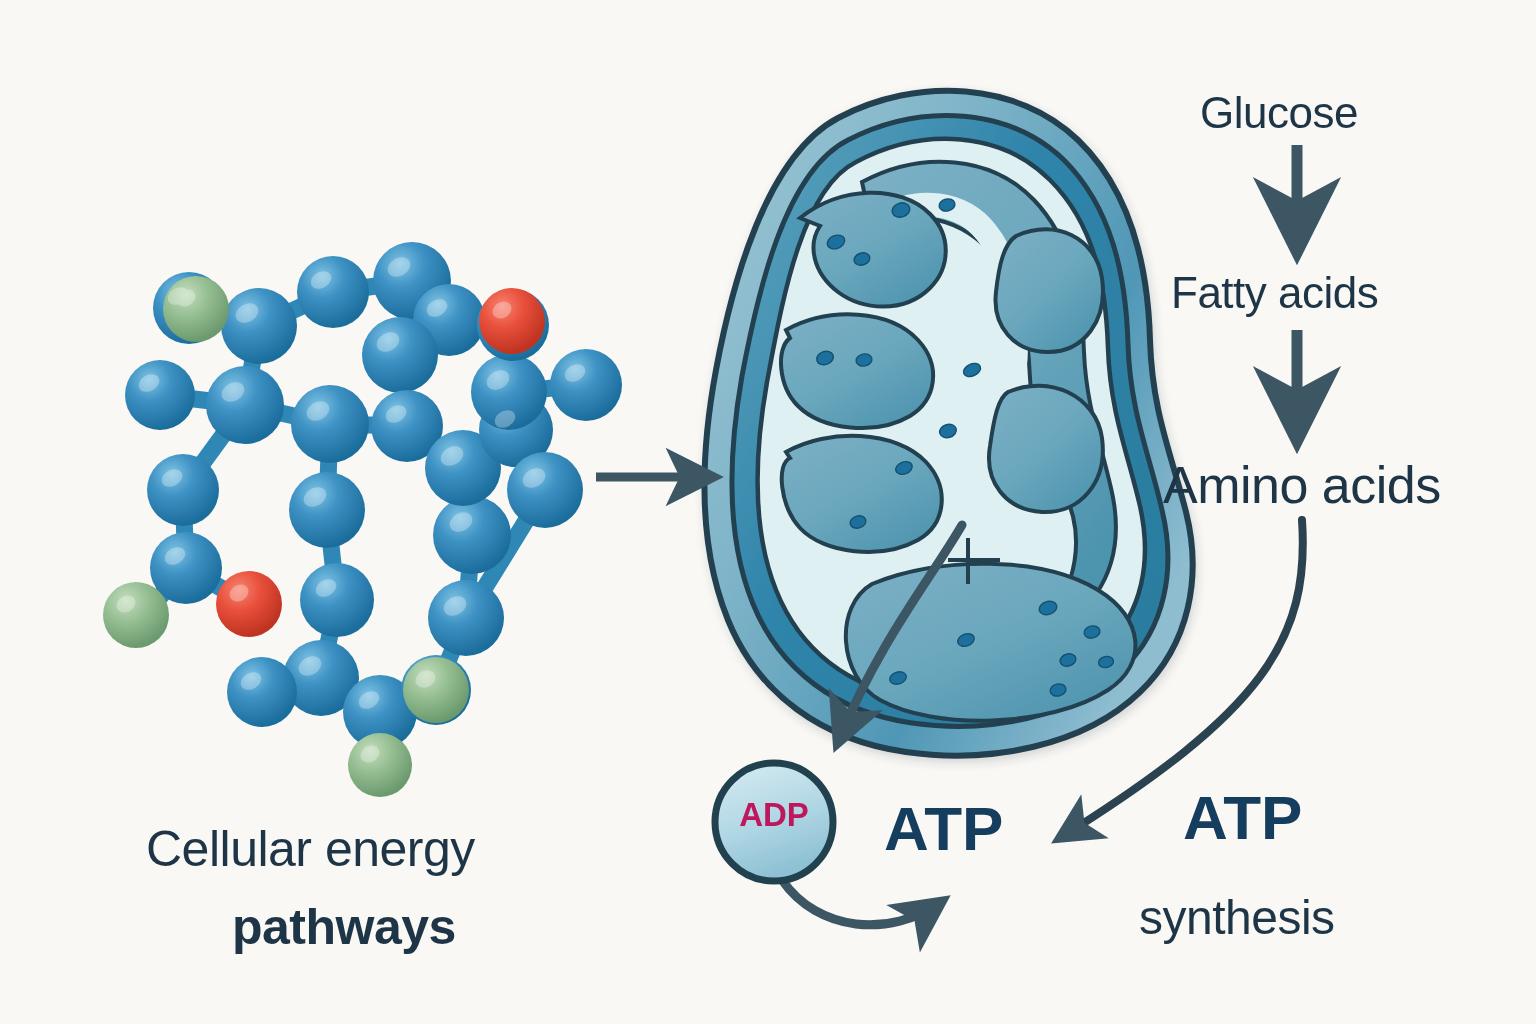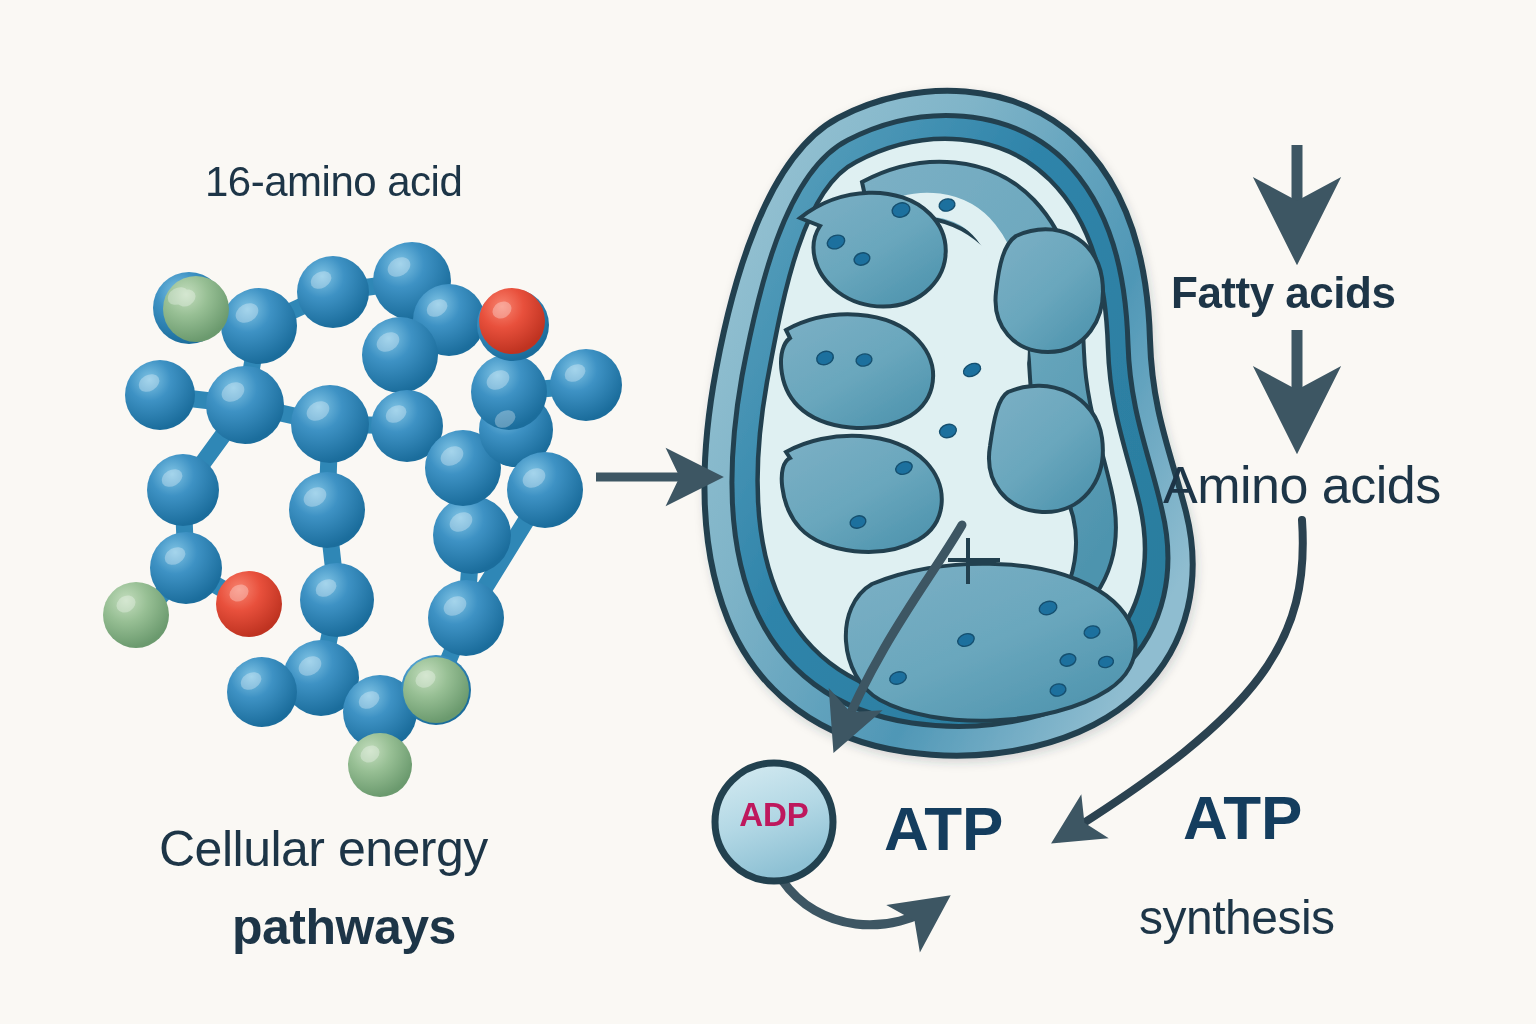--- a/index.html
+++ b/index.html
@@ -37,36 +37,35 @@
   }
   #sub-16aa {
     left: 205px; top: 158px;
     font-size: 42px;
     font-weight: 400;
   }
   #cap-cellular {
     left: 146px; top: 820px;
     font-size: 50px;
     font-weight: 400;
-    margin-left: 13px;
   }
   #cap-pathways {
     left: 232px; top: 898px;
     font-size: 50px;
     font-weight: 700;
   }
   #lbl-glucose {
     left: 1200px; top: 88px;
     font-size: 44px;
     font-weight: 400;
   }
   #lbl-fatty {
     left: 1171px; top: 268px;
     font-size: 44px;
-    font-weight: 700;
+    font-weight: 400;
   }
   #lbl-amino {
     left: 1163px; top: 455px;
     font-size: 52px;
     font-weight: 400;
   }
   #lbl-atp-main {
     left: 884px; top: 793px;
     font-size: 62px;
     font-weight: 700;
@@ -429,26 +428,26 @@
     <path d="M782 880 C 818 932, 890 938, 941 902" fill="none" stroke="#3d5663" stroke-width="9" marker-end="url(#arwSolid)" stroke-linecap="round"></path>
 
     <path d="M1302 520 C 1310 640, 1262 712, 1060 838" fill="none" stroke="#2b4250" stroke-width="8" marker-end="url(#arwSolid)" stroke-linecap="round"></path>
 
     <g>
       <circle cx="774" cy="822" r="59" fill="url(#gAdp)" stroke="#22414f" stroke-width="7"></circle>
     </g>
   </svg>
 
 
-  <div class="txt" id="sub-16aa">16-amino acid</div>
 
   <div class="txt" id="cap-cellular">Cellular energy</div>
 
   <div class="txt" id="cap-pathways">pathways</div>
 
+  <div class="txt" id="lbl-glucose">Glucose</div>
 
   <div class="txt" id="lbl-fatty">Fatty acids</div>
 
   <div class="txt" id="lbl-amino">Amino acids</div>
 
   <div class="txt" id="lbl-atp-main">ATP</div>
 
   <div class="txt" id="lbl-atp-syn">ATP</div>
 
   <div class="txt" id="lbl-synthesis">synthesis</div>

